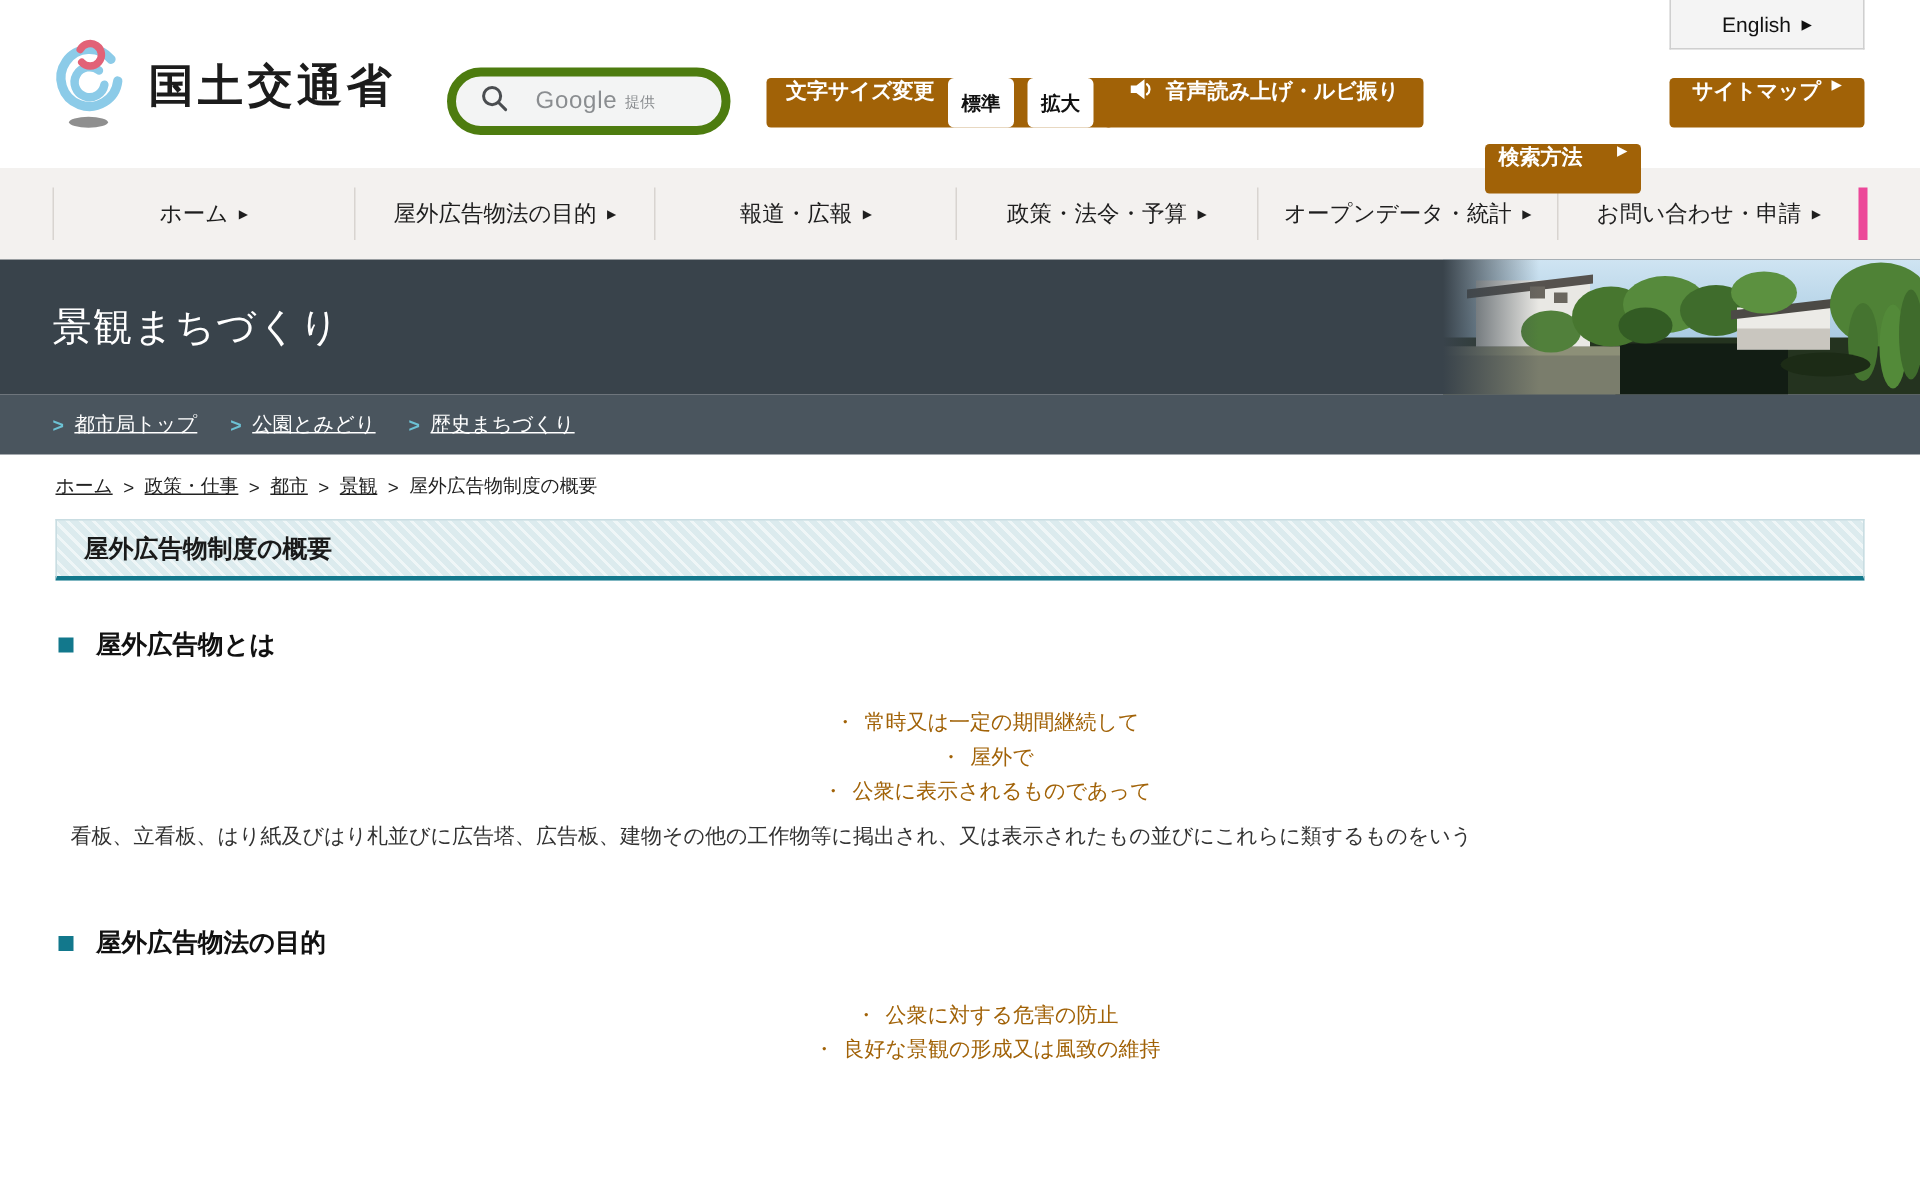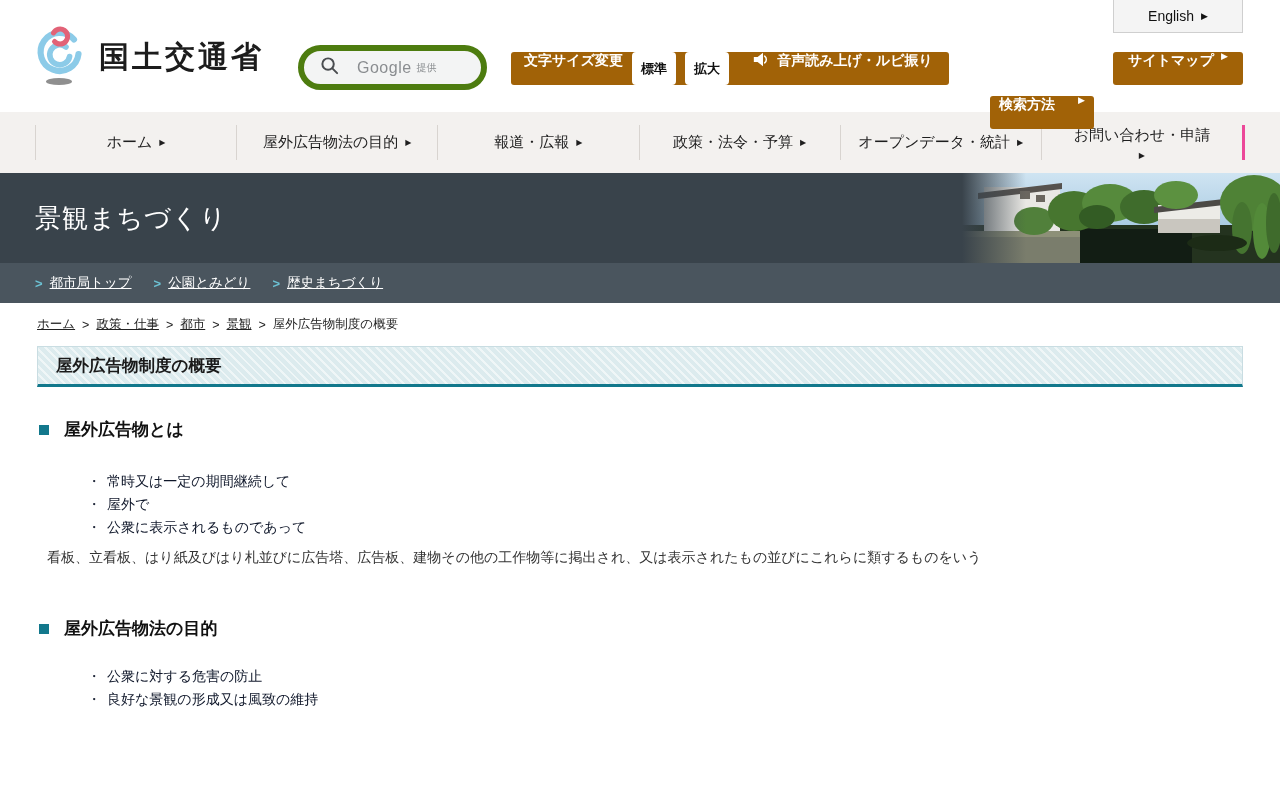--- a/index.html
+++ b/index.html
@@ -35,21 +35,21 @@
     background:#f4f4f4; border:1px solid #cfcfcf; border-top:none; color:#111;
     font-size:14px; display:flex; align-items:center; justify-content:center; gap:7px;
     cursor:pointer; font-family:inherit; }
   .btn-english .arrow-sm { font-size:9px; color:#111; }
 
   
   .gnav { height:61px; background:#f3f1ef; display:flex; align-items:stretch;
     padding:13px 35px; }
   .gnav-item { flex:1; display:flex; align-items:center; justify-content:center; gap:7px;
     font-size:15px; color:#1e1e1e; border-left:1px solid #d8d4d0; cursor:pointer; }
-  .gnav-item:last-child { border-right:3px solid #ec4899;flex-direction:column; }
+  .gnav-item:last-child { border-right:6px solid #ec4899; }
   .gnav-item .arrow-sm { font-size:8px; color:#1e1e1e; }
 
   
   .banner { position:relative; height:90px; background:#39434b; }
   .banner-title { position:absolute; left:35px; top:50%; transform:translateY(-50%);
     color:#fff; font-size:26px; letter-spacing:1px; }
   .banner-photo { position:absolute; right:0; top:0; width:318px; height:90px; }
 
   .subnav { height:40px; background:#4a555e; display:flex; align-items:center;
     padding:0 35px; gap:22px; }
@@ -69,21 +69,21 @@
     background-image:repeating-linear-gradient(45deg, rgba(255,255,255,.55) 0 2px, rgba(255,255,255,0) 2px 6px);
     border:1px solid #c9dde2; border-bottom:3px solid #12788c;
     display:flex; align-items:center; padding-left:18px; }
   .title-box h1 { font-size:16.5px; font-weight:bold; color:#1a1a1a; }
 
   .section-heading { display:flex; align-items:center; gap:15px; margin-left:2px; }
   .sq { width:10px; height:10px; background:#12788c; flex:0 0 auto; }
   .section-heading h2 { font-size:17px; font-weight:bold; color:#111; }
 
   .sec1 .section-heading { margin-top:31px; }
-  .bullets { margin-top:29px; margin-left:50px; font-size:14px; color:#0f172a; line-height:23px; }
+  .bullets { margin-top:29px; margin-left:36px; font-size:14px; color:#a16207; line-height:23px;text-align:center; }
   .bullet-line { display:block; }
   .bullet-mark { margin-right:6px; }
   .sec-para { margin-left:10px; margin-top:7px; font-size:14px; color:#333; line-height:22px; }
 
   .sec2 .section-heading { margin-top:49px; }
   .sec2 .bullets { margin-top:25px; }
 
   .sec3 .section-heading { margin-top:47px; }
 </style>
 </head>

